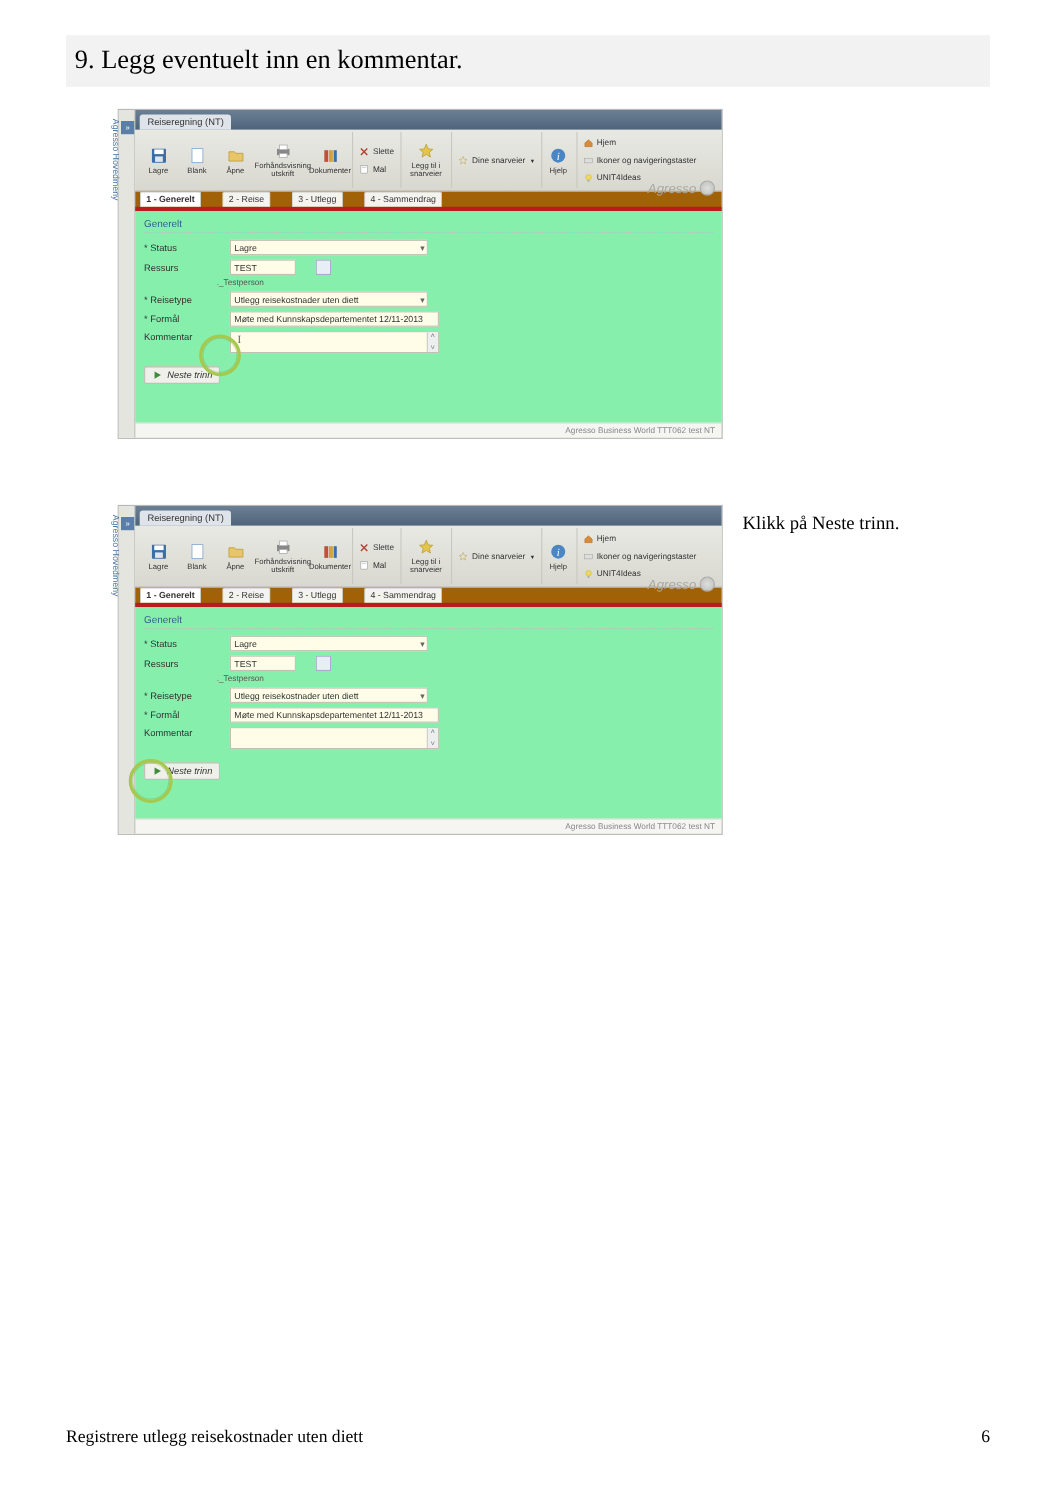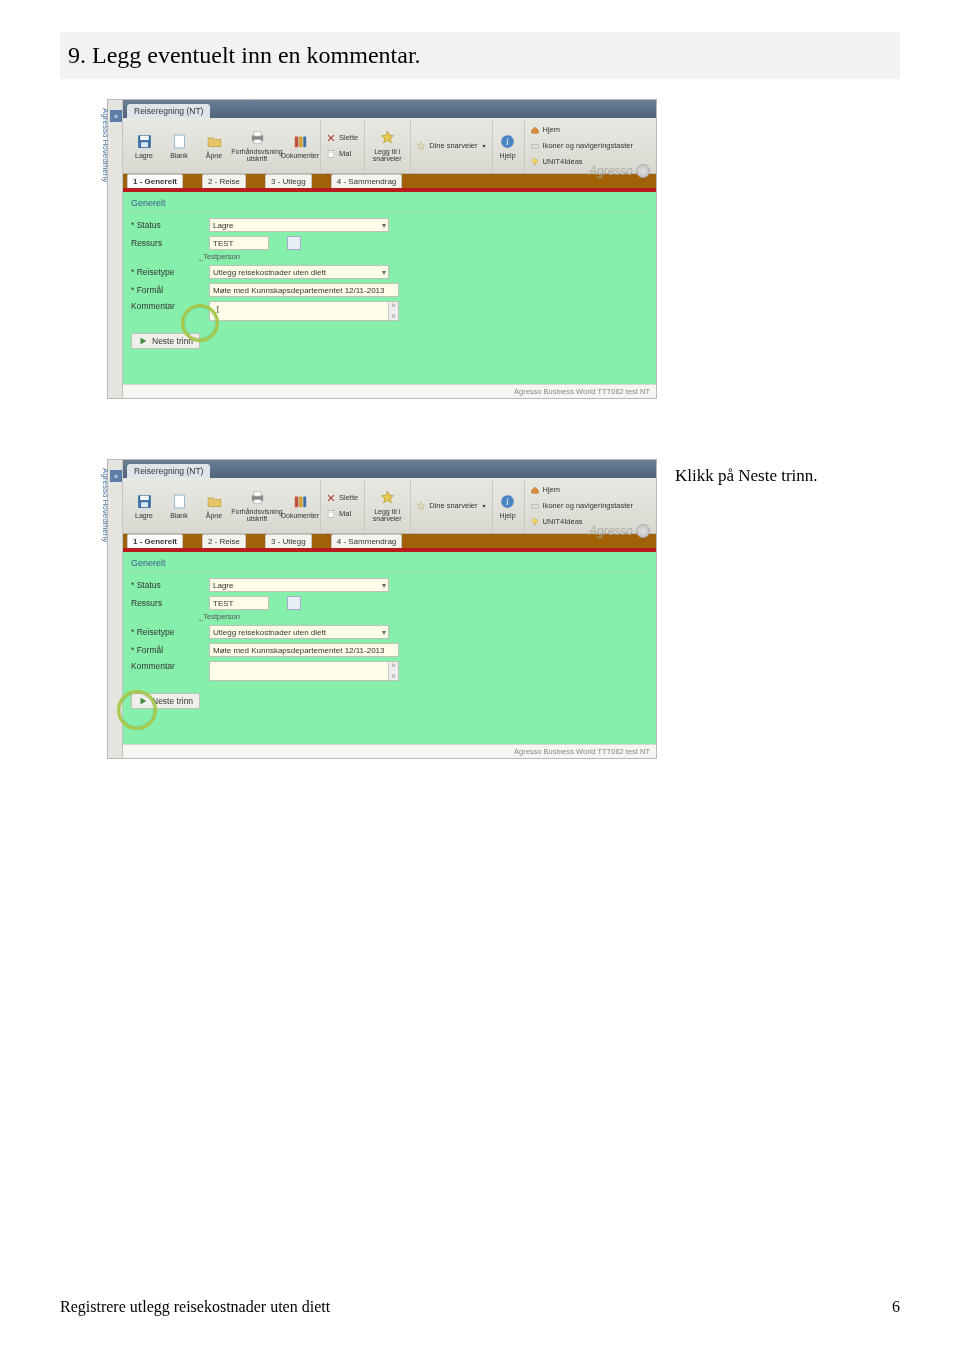--- a/index.html
+++ b/index.html
@@ -227,20 +227,21 @@
   .neste {
     margin-top: 8px;
     display: inline-flex;
     align-items: center;
     gap: 4px;
     background: #f0f0ea;
     border: 1px solid #c0c0b8;
     padding: 2px 6px;
     font-size: 8.5px;
     border-radius: 2px;
+    font-style: italic;
   }
   .neste svg { width:10px; height:10px;}
   .highlight-circle {
     position: absolute;
     border: 3px solid #a6c84c;
     border-radius: 50%;
     pointer-events: none;
     box-shadow: 0 0 0 1px rgba(120,150,50,.3) inset;
   }
   .statusbar {

